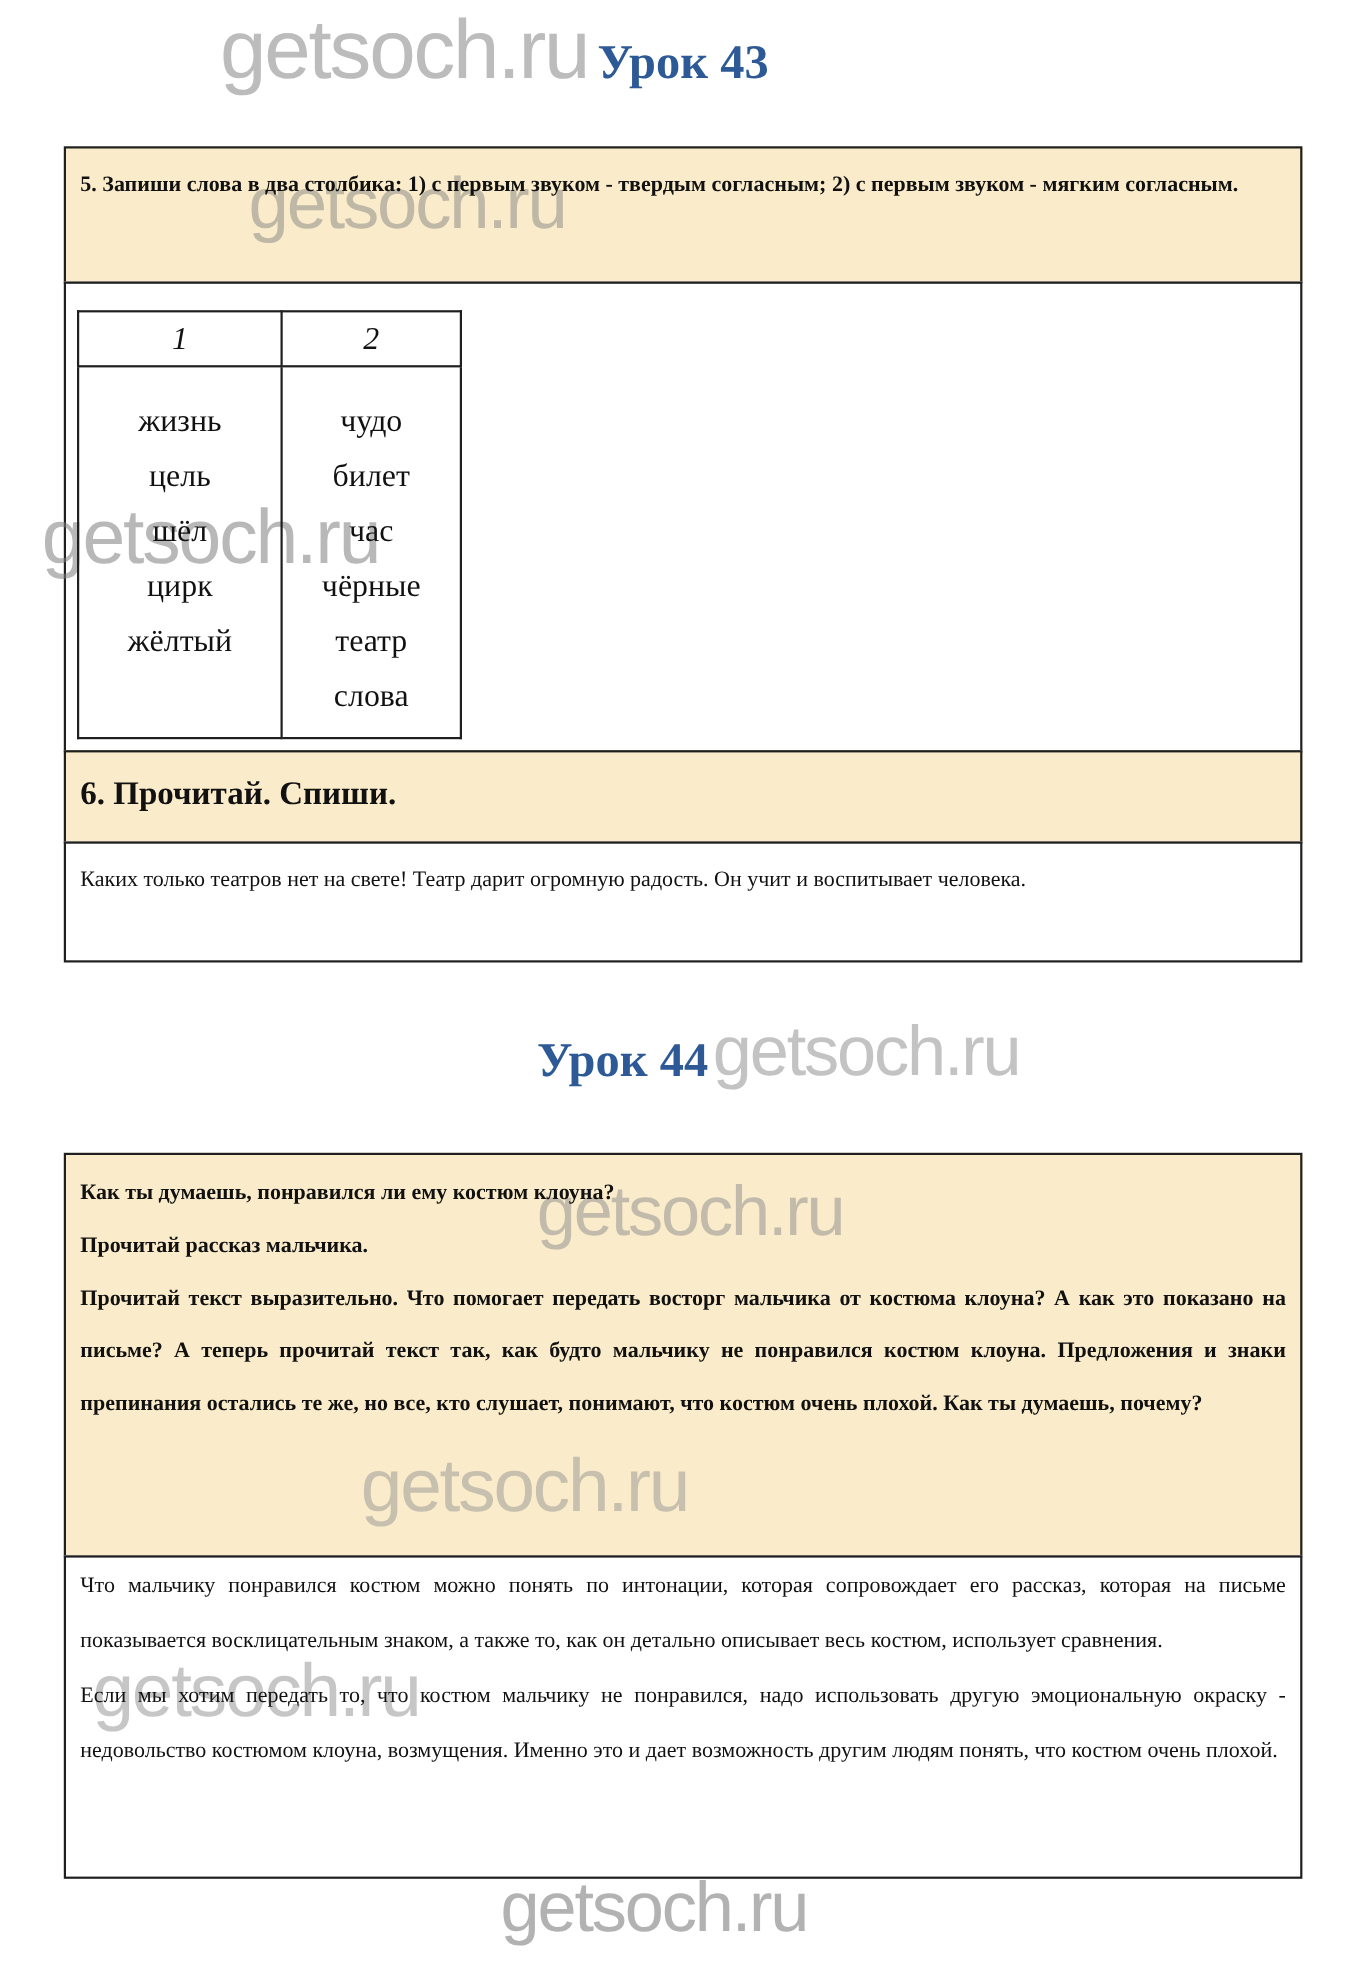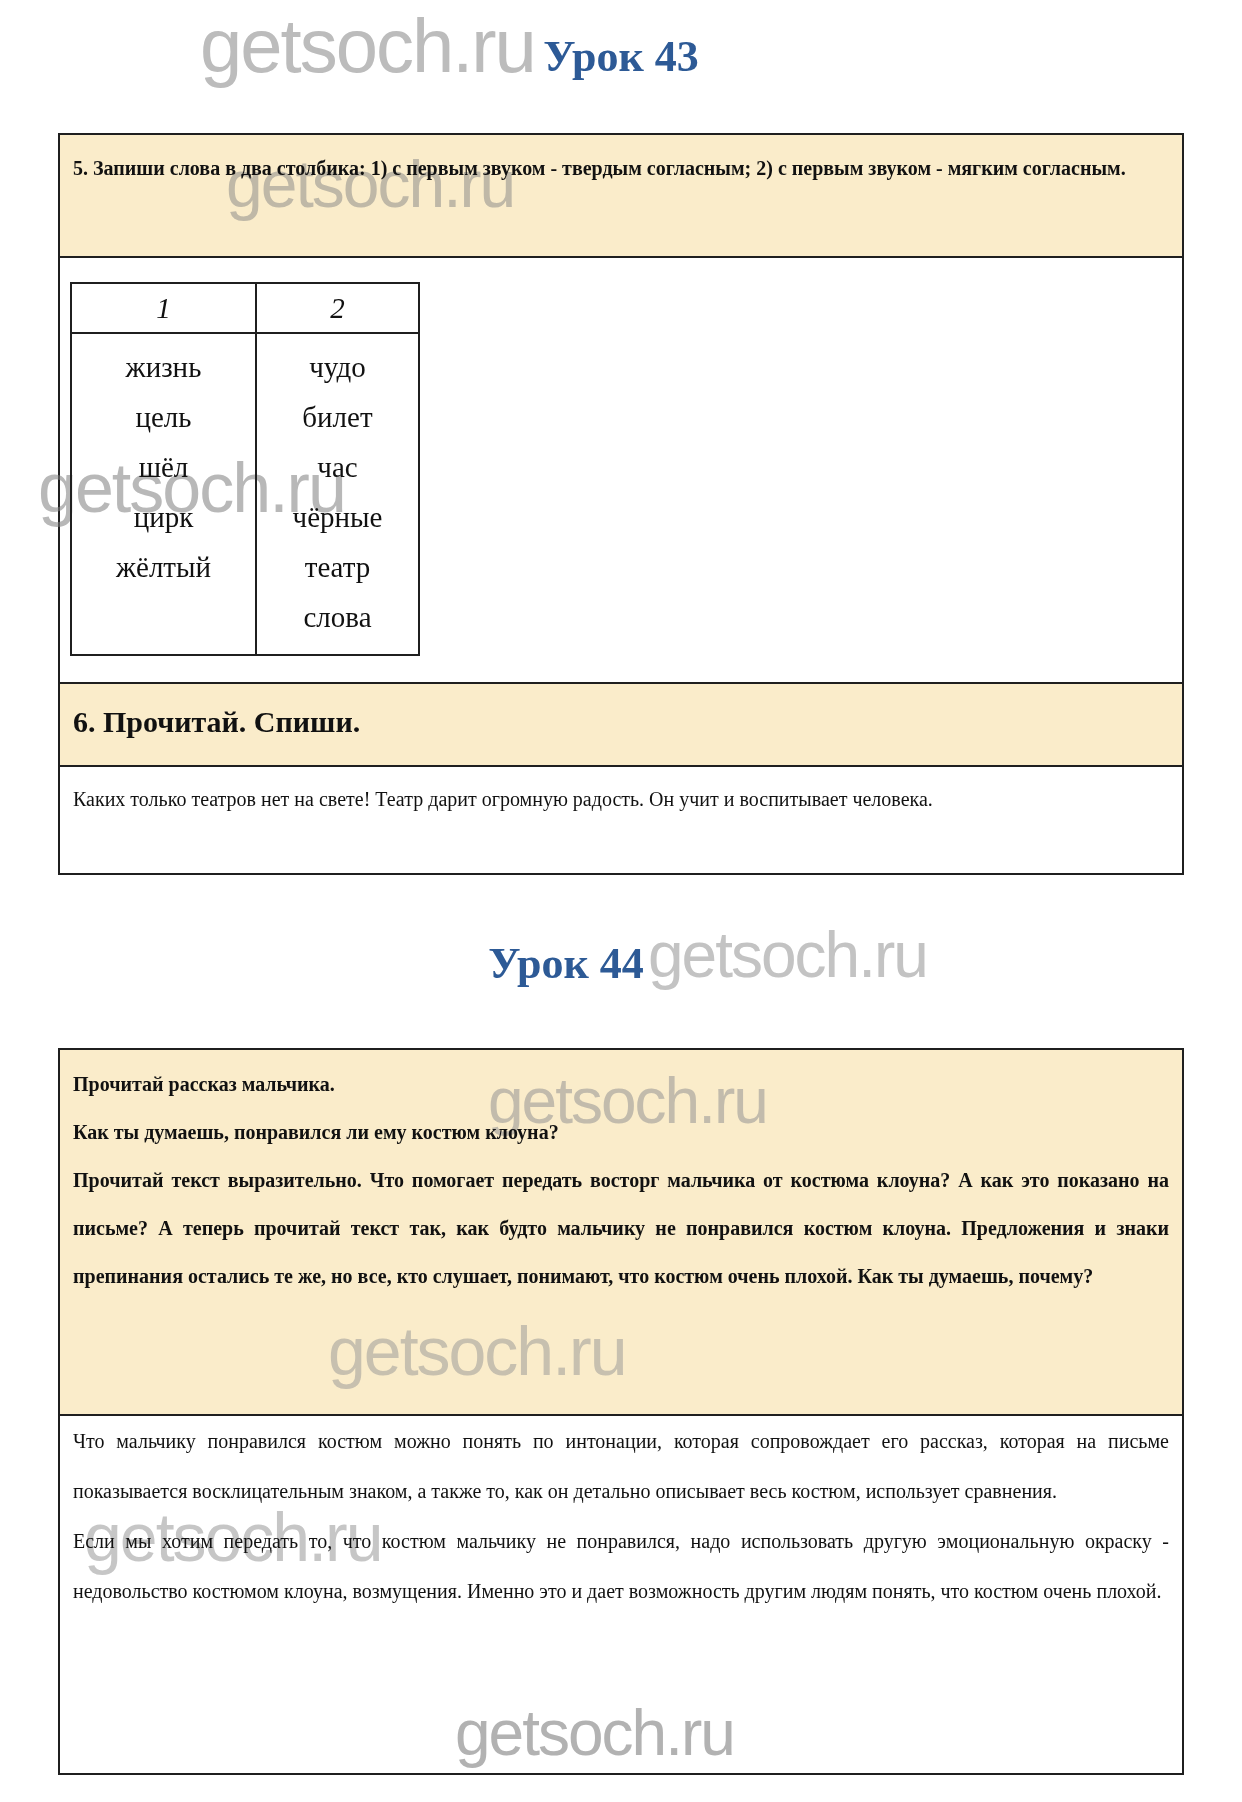--- a/index.html
+++ b/index.html
@@ -69,21 +69,21 @@
 
   #boxC { top: 682px;  height: 85px;  padding: 14px 13px; }
   #boxC p { line-height: 48px; font-size: 30px; text-align: left; }
 
   #boxD { top: 765px;  height: 110px; padding: 7px 13px; }
   #boxD p { line-height: 50px; }
 
   #boxE { top: 1048px; height: 368px; padding: 10px 13px; }
   #boxE p { line-height: 48px; }
 
-  #boxF { top: 1414px; height: 361px; padding: 0 13px; }
+  #boxF { top: 1414px; height: 294px; padding: 0 13px; }
   #boxF p { line-height: 50px; }
 
   
   .words-table {
     position: relative;
     z-index: 2;
     margin: 24px 0 0 10px;
     border-collapse: collapse;
     table-layout: fixed;
     width: 348px;
@@ -94,21 +94,21 @@
     background: transparent;
   }
   .words-table th {
     height: 50px;
     font-style: italic;
     font-weight: normal;
     font-size: 29px;
   }
   .col-1 { width: 185px; }
   .col-2 { width: 163px; }
-  .words-table td { vertical-align: top; padding: 8px 0 12px 0; }
+  .words-table td { vertical-align: top; padding: 24px 0 12px 0; }
   .words-table .word { font-size: 29px; line-height: 50px; }
 </style>
 </head>
 <body>
 
 <div class="wm wm-top">getsoch.ru</div>
 <div class="wm wm-a">getsoch.ru</div>
 <div class="wm wm-table">getsoch.ru</div>
 <div class="wm wm-44">getsoch.ru</div>
 <div class="wm wm-e1">getsoch.ru</div>
@@ -156,21 +156,21 @@
   <p>6. Прочитай. Спиши.</p>
 </section>
 
 <section class="box" id="boxD">
   <p>Каких только театров нет на свете! Театр дарит огромную радость. Он учит и воспитывает человека.</p>
 </section>
 
 <h1 class="lesson-title t44">Урок 44</h1>
 
 <section class="box task" id="boxE">
+  <p>Как ты думаешь, понравился ли ему костюм клоуна?</p>
   <p>Прочитай рассказ мальчика.</p>
-  <p>Как ты думаешь, понравился ли ему костюм клоуна?</p>
   <p>Прочитай текст выразительно. Что помогает передать восторг мальчика от костюма клоуна? А как это показано на письме? А теперь прочитай текст так, как будто мальчику не понравился костюм клоуна. Предложения и знаки препинания остались те же, но все, кто слушает, понимают, что костюм очень плохой. Как ты думаешь, почему?</p>
 </section>
 
 <section class="box" id="boxF">
   <p>Что мальчику понравился костюм можно понять по интонации, которая сопровождает его рассказ, которая на письме показывается восклицательным знаком, а также то, как он детально описывает весь костюм, использует сравнения.</p>
   <p>Если мы хотим передать то, что костюм мальчику не понравился, надо использовать другую эмоциональную окраску - недовольство костюмом клоуна, возмущения. Именно это и дает возможность другим людям понять, что костюм очень плохой.</p>
 </section>
 
 </body></html>

